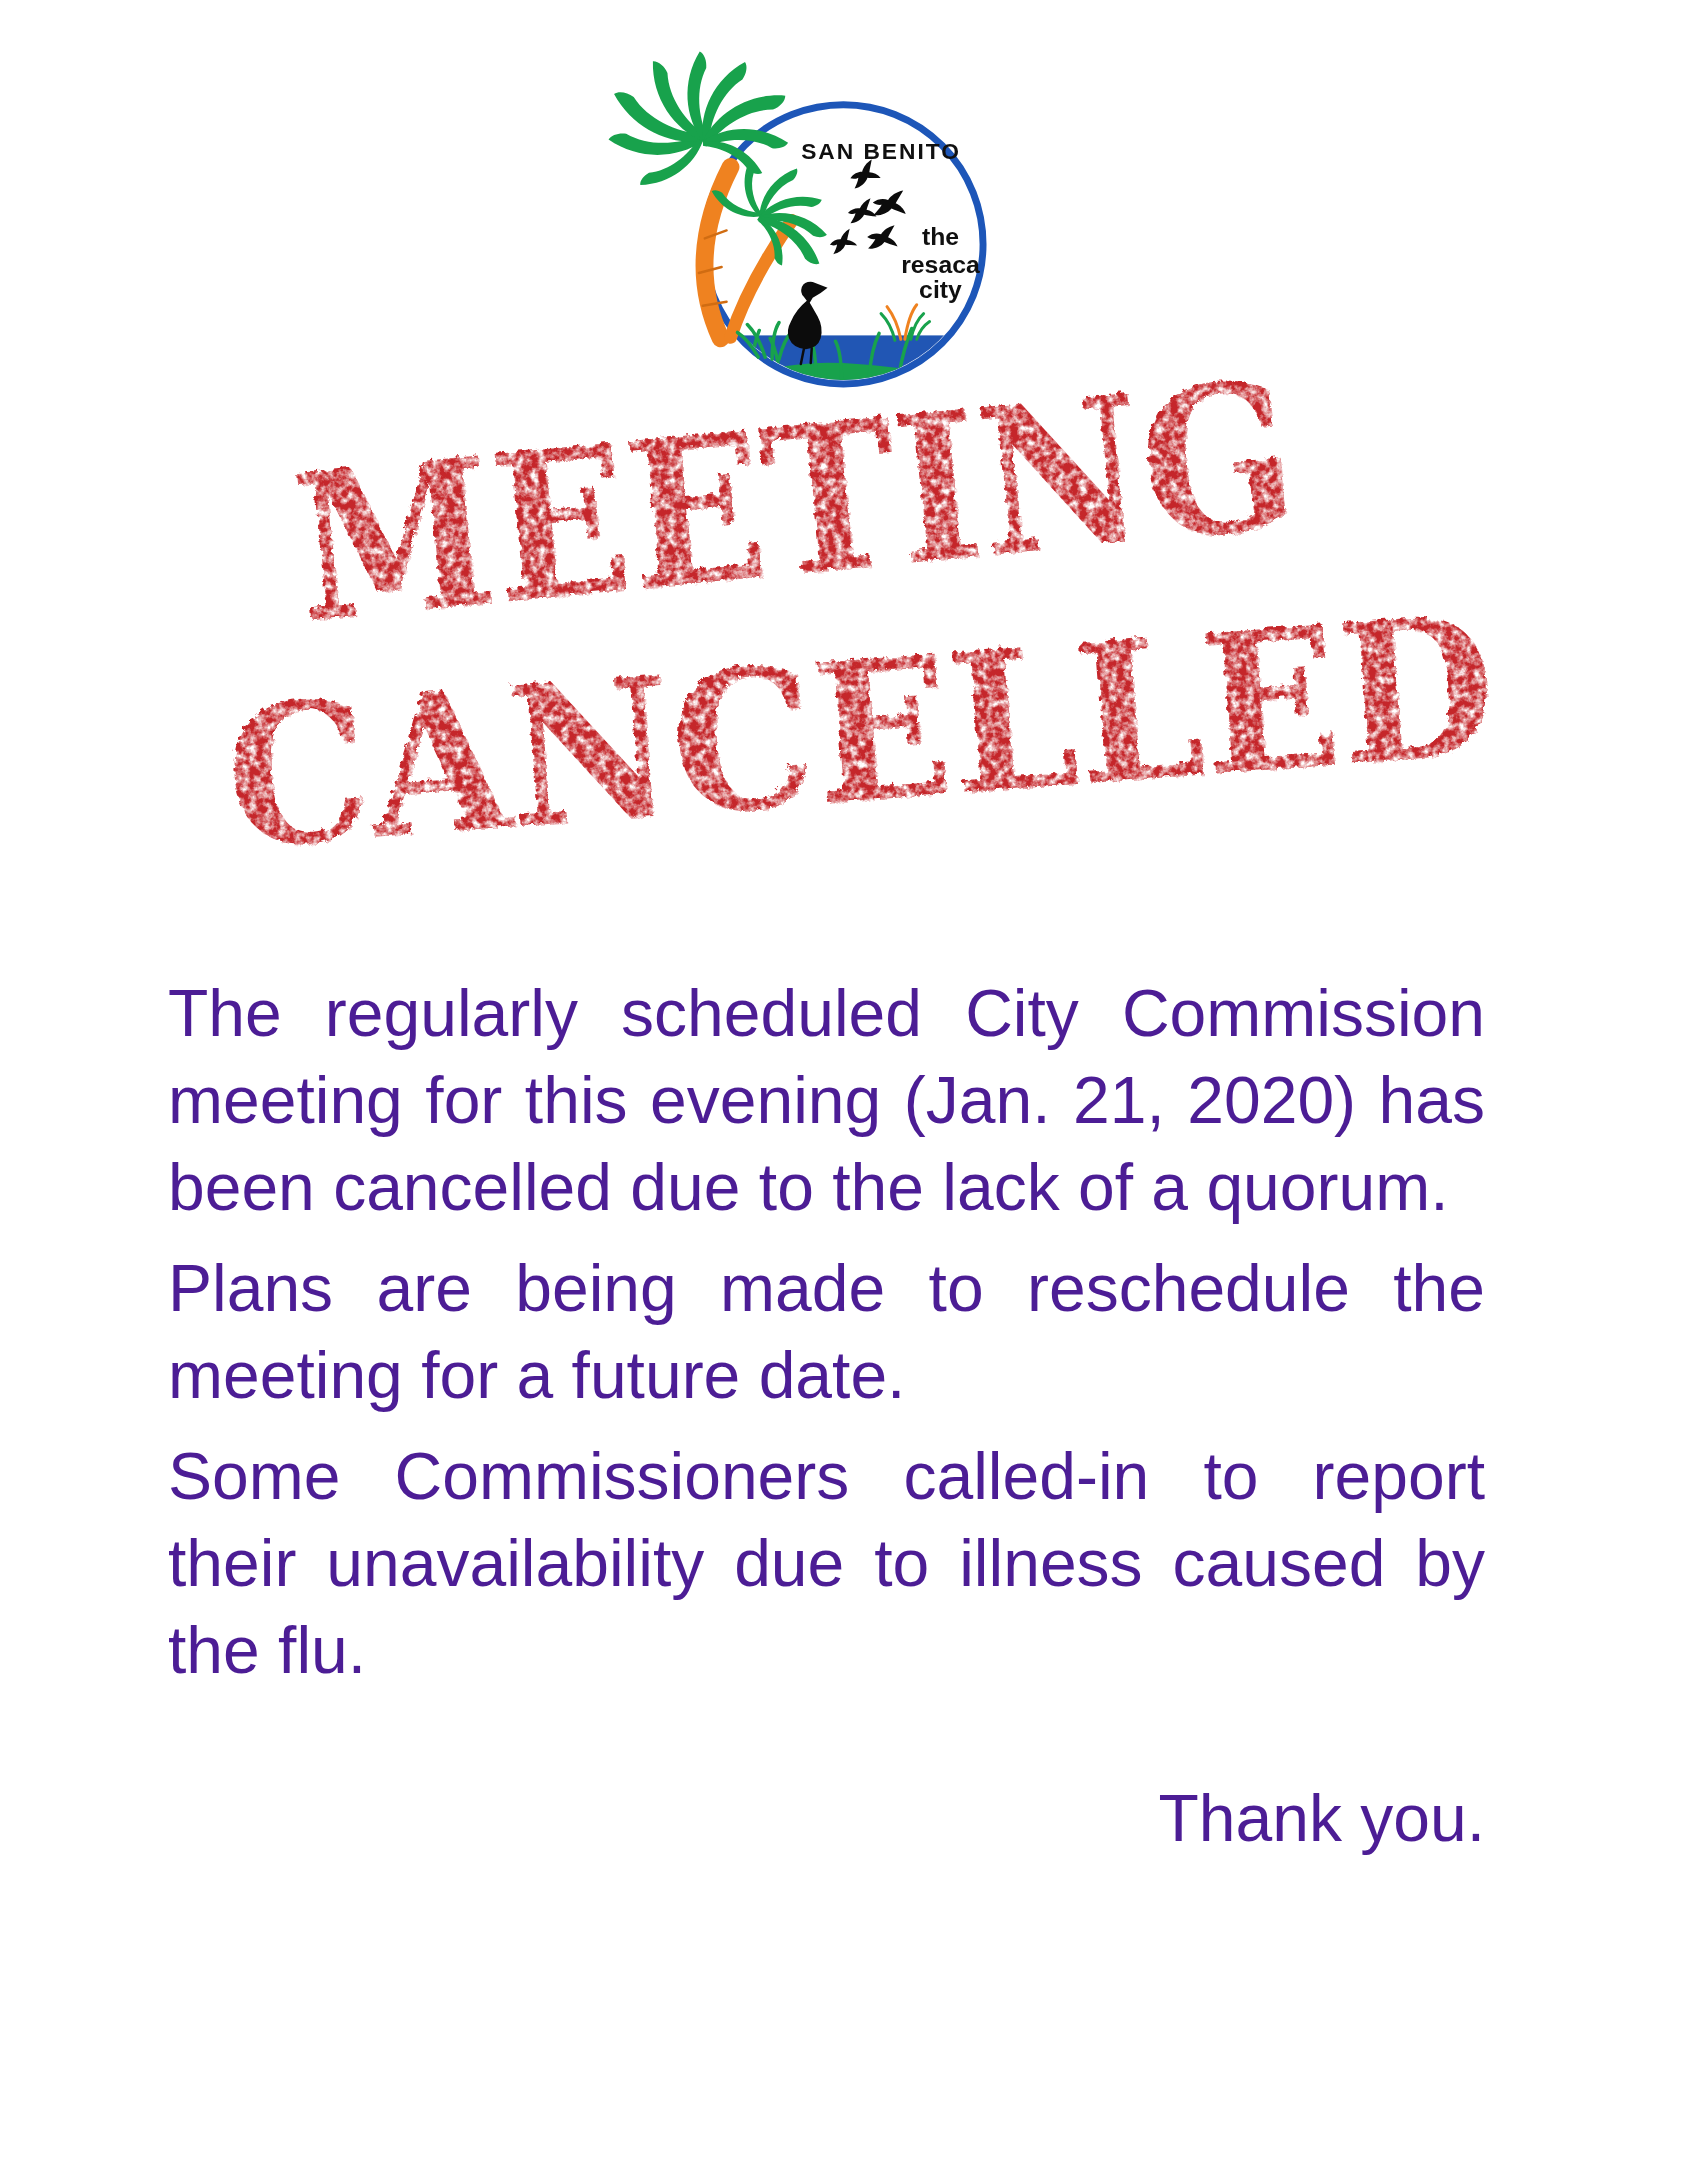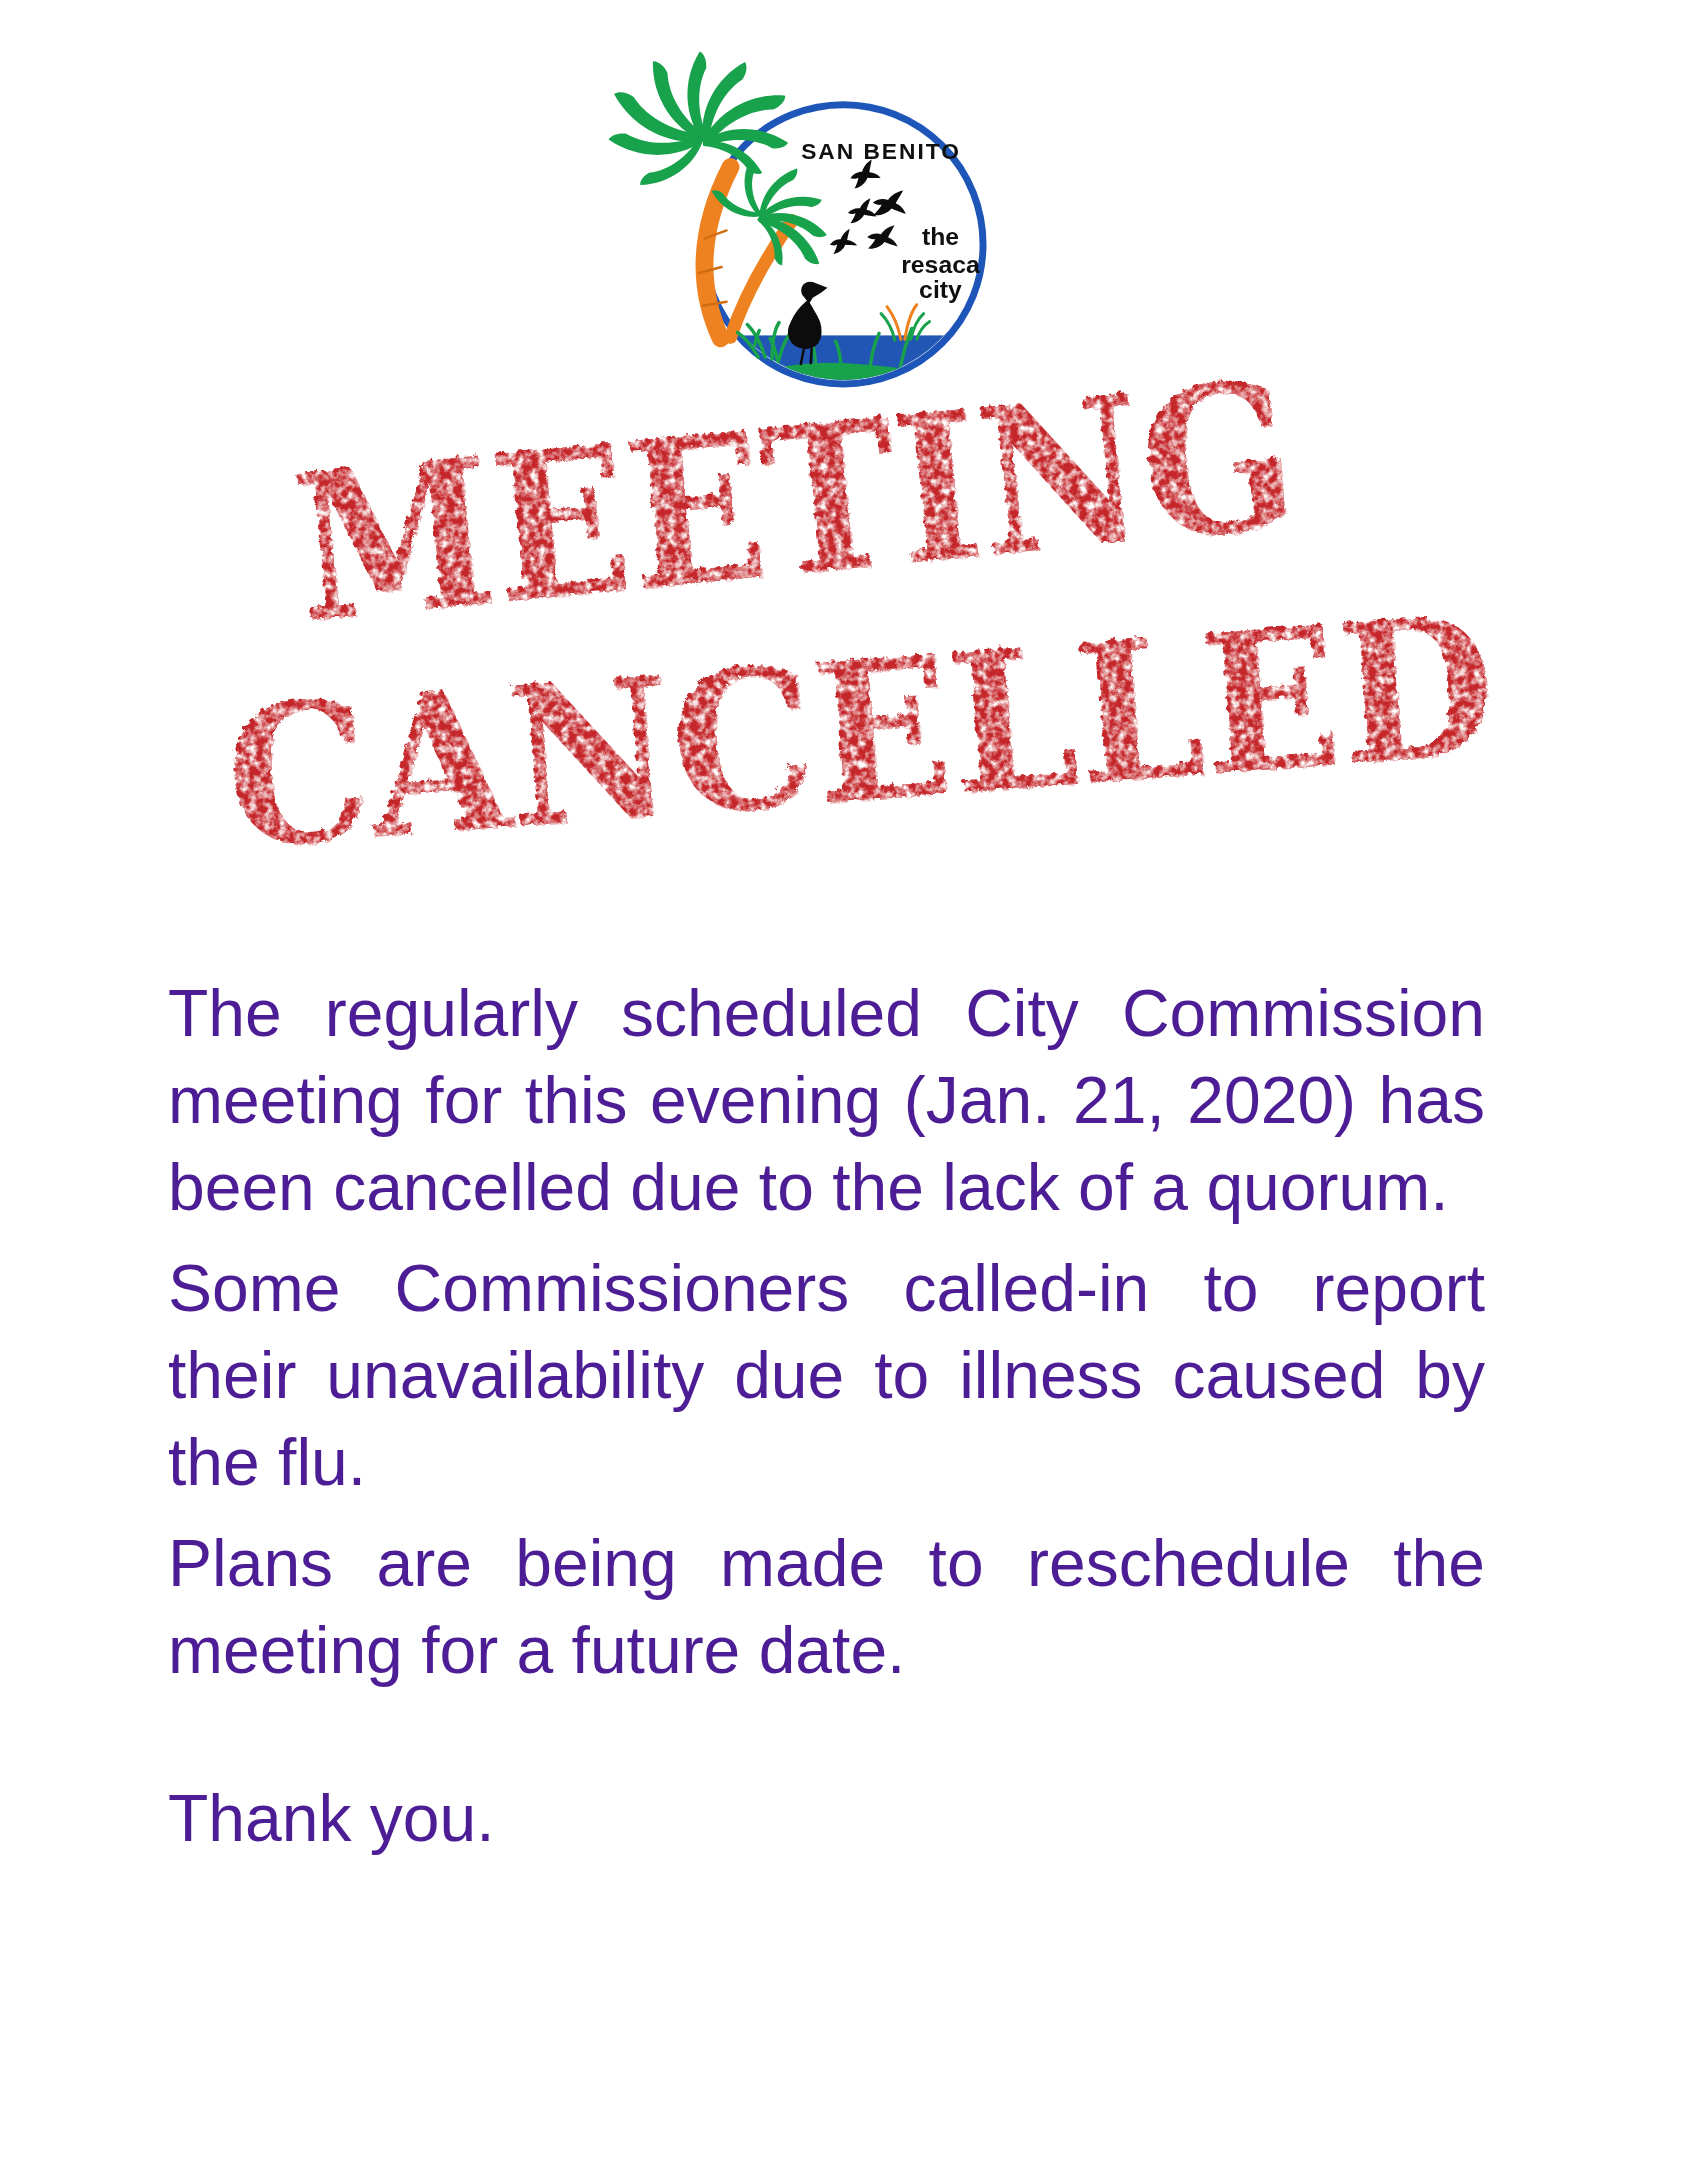--- a/index.html
+++ b/index.html
@@ -11,21 +11,21 @@
   .stamp-svg{position:absolute;left:59px;top:327px;width:1485px;height:574px;overflow:visible;}
   .stamp-text{
     font-family:"DejaVu Serif",serif;font-weight:bold;
   }
   .notice{
     position:absolute;left:168px;top:970px;width:1317px;
     font-size:66px;line-height:87px;letter-spacing:0;
     color:#4c1d95;text-align:justify;
   }
   .notice p{margin:0 0 14px 0;}
-  .notice p.closing{margin-top:81px;text-align:left;}
+  .notice p.closing{margin-top:81px;text-align:right;}
   .logo-label{font-family:"Liberation Sans",sans-serif;font-weight:bold;fill:#101010;}
 </style>
 </head>
 <body>
 
 <svg class="logo-svg" viewBox="0 0 410 350" aria-hidden="true">
   <defs>
     <clipPath id="circleClip">
         <circle cx="264" cy="196" r="137"></circle>
       </clipPath>
@@ -138,17 +138,17 @@
     </filter>
   </defs>
   <g filter="url(#inkTexture)" fill="#c5262c">
     <text class="stamp-text" font-size="205" transform="translate(247,297) rotate(-5.5) scale(0.88,1)">MEETING</text>
     <text class="stamp-text" font-size="195" transform="translate(175,526) rotate(-4.3) scale(0.93,1)">CANCELLED</text>
   </g>
 </svg>
 
 <div class="notice">
   <p>The regularly scheduled City Commission meeting for this evening (Jan. 21, 2020) has been cancelled due to the lack of a quorum.</p>
+  <p>Plans are being made to reschedule the meeting for a future date.</p>
   <p>Some Commissioners called-in to report their unavailability due to illness caused by the flu.</p>
-  <p>Plans are being made to reschedule the meeting for a future date.</p>
   <p class="closing">Thank you.</p>
 </div>
 
 
 </body></html>

